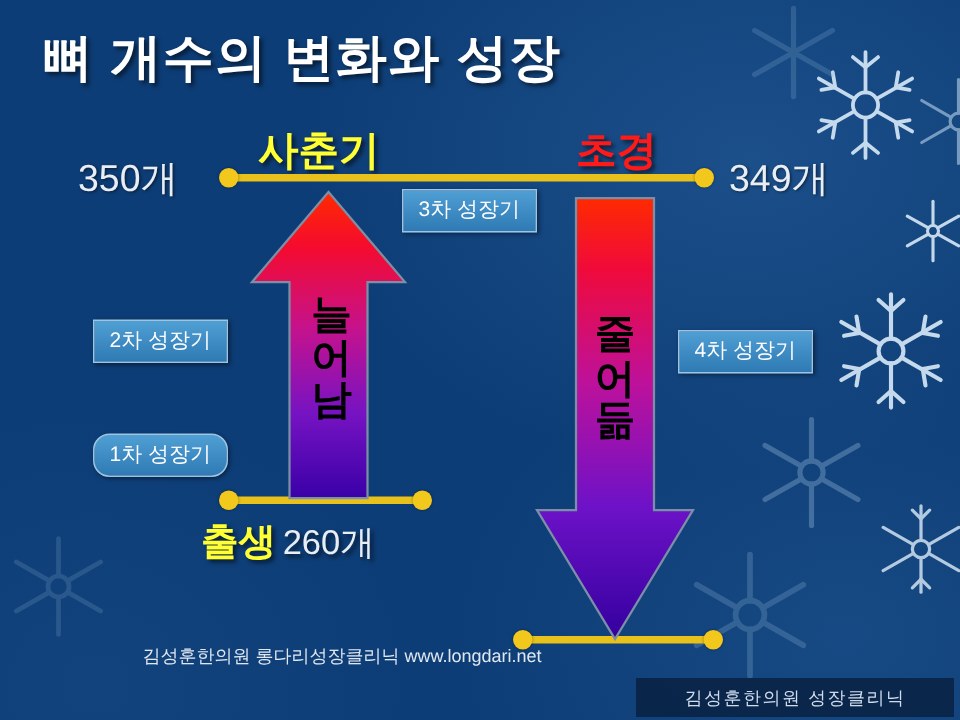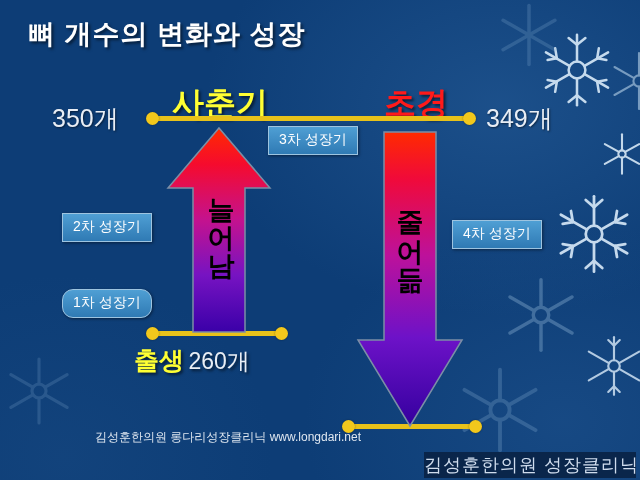--- a/index.html
+++ b/index.html
@@ -29,32 +29,32 @@
     position: absolute;
     pointer-events: none;
   }
   .snow svg { display: block; }
 
   
   #title {
     position: absolute;
     left: 28px;
     top: 16px;
-    font-size: 27px;
+    font-size: 34px;
     font-weight: bold;
     color: #ffffff;
     letter-spacing: 1px;
     text-shadow: 2px 2px 3px rgba(0,0,0,0.55);
     white-space: nowrap;
   }
 
   
   .stage-label {
     position: absolute;
-    font-size: 32px;
+    font-size: 27px;
     font-weight: bold;
     white-space: nowrap;
     text-shadow: 2px 2px 3px rgba(0,0,0,0.6);
   }
   #label-puberty { left: 172px; top: 82px; color: #ffff33; }
   #label-menarche { left: 384px; top: 82px; color: #ff1a1a; }
 
   
   .count {
     position: absolute;
@@ -159,21 +159,21 @@
 
   
   #watermark {
     position: absolute;
     left: 424px;
     top: 452px;
     width: 212px;
     height: 26px;
     background: rgba(8,30,60,0.78);
     color: #cfdced;
-    font-size: 18px;
+    font-size: 12px;
     line-height: 26px;
     text-align: center;
     letter-spacing: 1px;
     white-space: nowrap;
     overflow: hidden;
   }
 </style>
 </head>
 <body>
 

